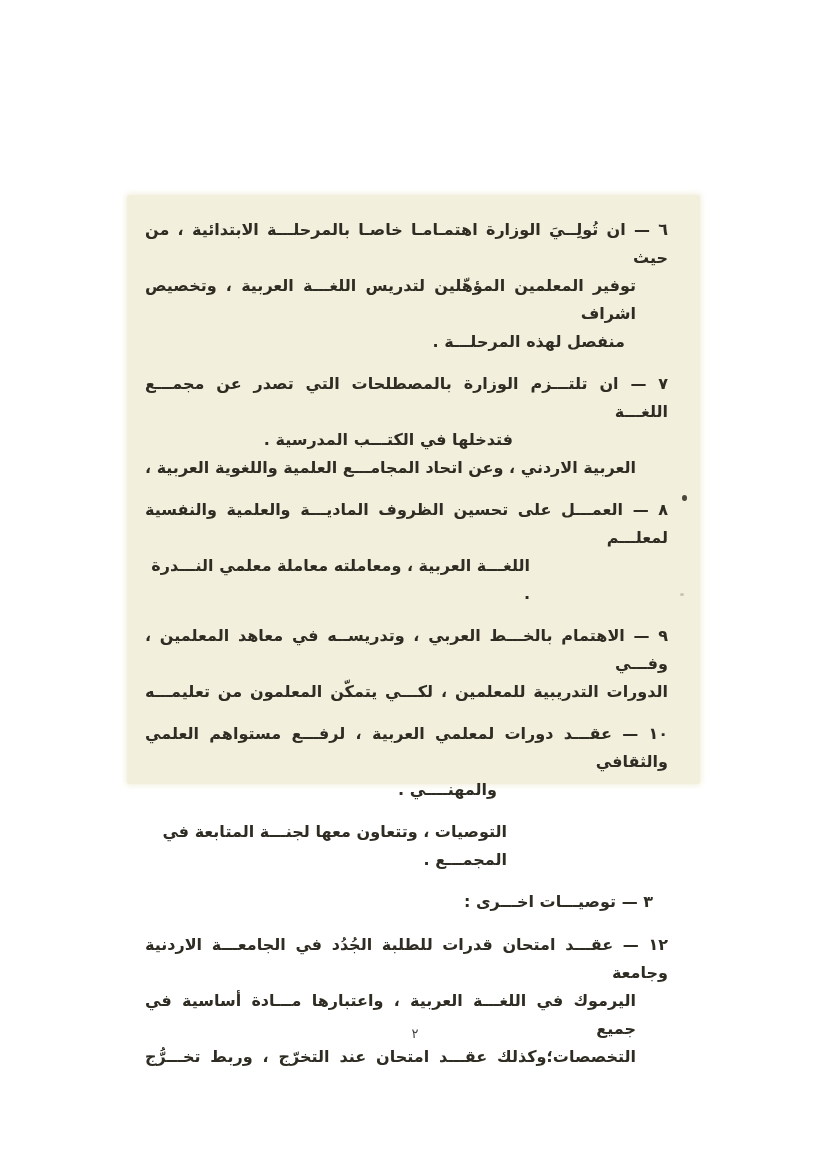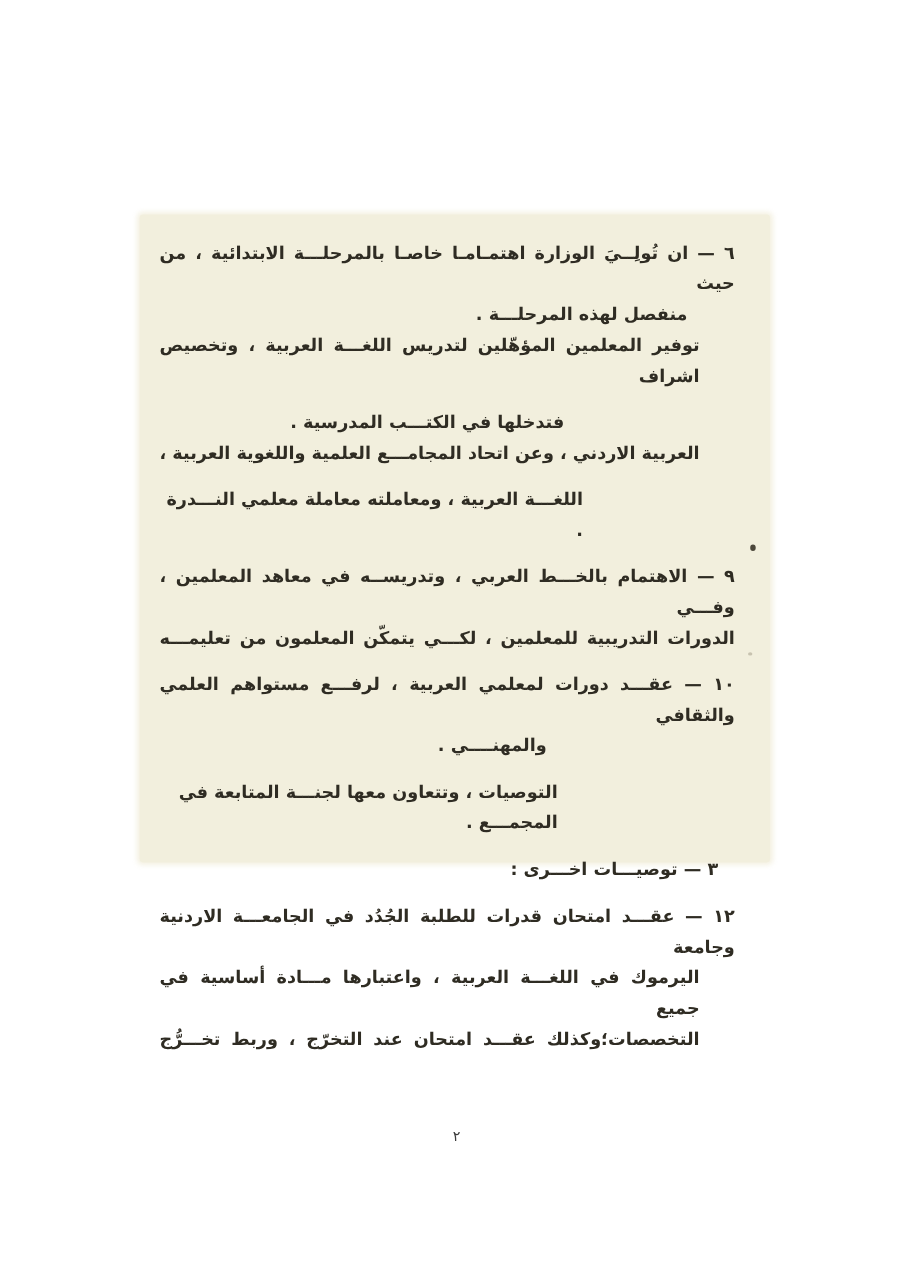--- a/index.html
+++ b/index.html
@@ -68,28 +68,30 @@
     color: #3c3c3c;
   }
 </style>
 </head>
 <body style="--paper: #ffffff; --scan: #f2efdd; --ink: #2f2c23;">
 
 <div class="scan">
   <div class="textblock">
       <div class="item">
         <div class="line just" style="margin-right: 0px;">٦ — ان تُولِــيَ الوزارة اهتمـامـا خاصـا بالمرحلـــة الابتدائية ، من حيث</div>
+        <div class="line just" style="margin-right: 32px;">توفير المعلمين المؤهّلين لتدريس اللغـــة العربية ، وتخصيص اشراف</div>
         <div class="line" style="margin-right: 43px;">منفصل لهذه المرحلـــة .</div>
-        <div class="line just" style="margin-right: 32px;">توفير المعلمين المؤهّلين لتدريس اللغـــة العربية ، وتخصيص اشراف</div>
       </div>
       <div class="item">
+        <div class="line just" style="margin-right: 0px;">٧ — ان تلتـــزم الوزارة بالمصطلحات التي تصدر عن مجمـــع اللغـــة</div>
         <div class="line" style="margin-right: 155px;">فتدخلها في الكتـــب المدرسية .</div>
         <div class="line just" style="margin-right: 32px;">العربية الاردني ، وعن اتحاد المجامـــع العلمية واللغوية العربية ،</div>
       </div>
       <div class="item">
+        <div class="line just" style="margin-right: 0px;">٨ — العمـــل على تحسين الظروف الماديـــة والعلمية والنفسية لمعلـــم</div>
         <div class="line" style="margin-right: 138px;">اللغـــة العربية ، ومعاملته معاملة معلمي النـــدرة .</div>
       </div>
       <div class="item">
         <div class="line just" style="margin-right: 0px;">٩ — الاهتمام بالخـــط العربي ، وتدريســه في معاهد المعلمين ، وفـــي</div>
         <div class="line just" style="">الدورات التدريبية للمعلمين ، لكـــي يتمكّن المعلمون من تعليمـــه</div>
       </div>
       <div class="item">
         <div class="line just" style="margin-right: 0px;">١٠ — عقـــد دورات لمعلمي العربية ، لرفـــع مستواهم العلمي والثقافي</div>
         <div class="line" style="margin-right: 171px;">والمهنــــي .</div>
       </div>

